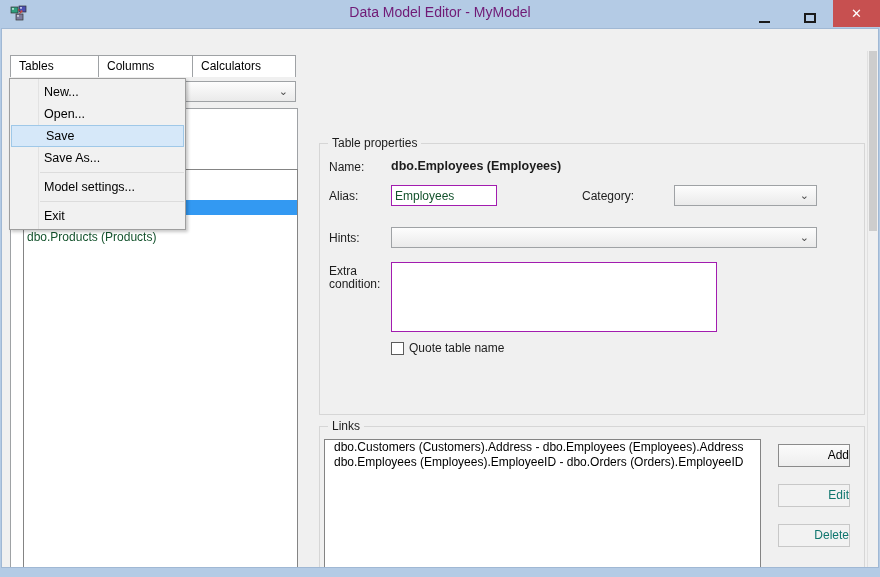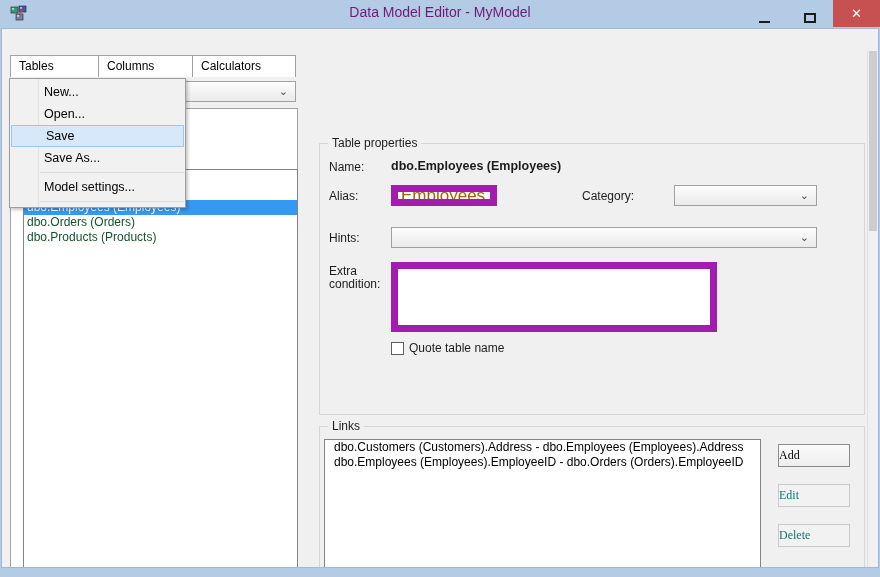--- a/index.html
+++ b/index.html
@@ -225,24 +225,24 @@
   
   .fld-label {
     position: absolute;
     font-size: 12px;
     color: #1c1c1c;
     white-space: nowrap;
   }
   .txtbox {
     position: absolute;
     background: #ffffff;
-    border: 7px solid #a21caf;
-    box-sizing: border-box;
-    font-size: 17px;
-    color: #a16207;
+    border: 1px solid #a21caf;
+    box-sizing: border-box;
+    font-size: 12px;
+    color: #14532d;
     padding: 2px 3px;
     font-family: "Liberation Sans", sans-serif;
     outline: none;
   }
   .combobox {
     position: absolute;
     background: linear-gradient(#fdfdfd, #eaeaea);
     border: 1px solid #9fa2a5;
     box-sizing: border-box;
     font-size: 12px;
@@ -309,23 +309,23 @@
     cursor: default;
   }
   .btn {
     position: absolute;
     width: 72px; height: 23px;
     background: linear-gradient(#fbfbfb, #eeeeee);
     border: 1px solid #8b8b8b;
     box-sizing: border-box;
     font-size: 12px;
     color: #000;
-    font-family: Liberation Serif, serif;
-    cursor: default;
-    text-align: left;
+    font-family: Liberation Sans, sans-serif;
+    cursor: default;
+    text-align: right;
     line-height: 21px;
     padding: 0;
   }
   .btn.disabled {
     color: #0f766e;
     border-color: #c8c8c8;
     background: #f2f2f2;
   }
   #btn-add { left: 458px; top: 17px; }
   #btn-edit { left: 458px; top: 57px; }
@@ -501,16 +501,17 @@
 
     <div id="dropdown">
       <div id="dd-gutter"></div>
       <div class="dd-item">New...</div>
       <div class="dd-item">Open...</div>
       <div class="dd-item highlight">Save</div>
       <div class="dd-item">Save As...</div>
       <div class="dd-sep"></div>
       <div class="dd-item">Model settings...</div>
       <div class="dd-sep"></div>
+      <div class="dd-item">Exit</div>
     </div>
 
   </div>
 </div>
 
 </body></html>

